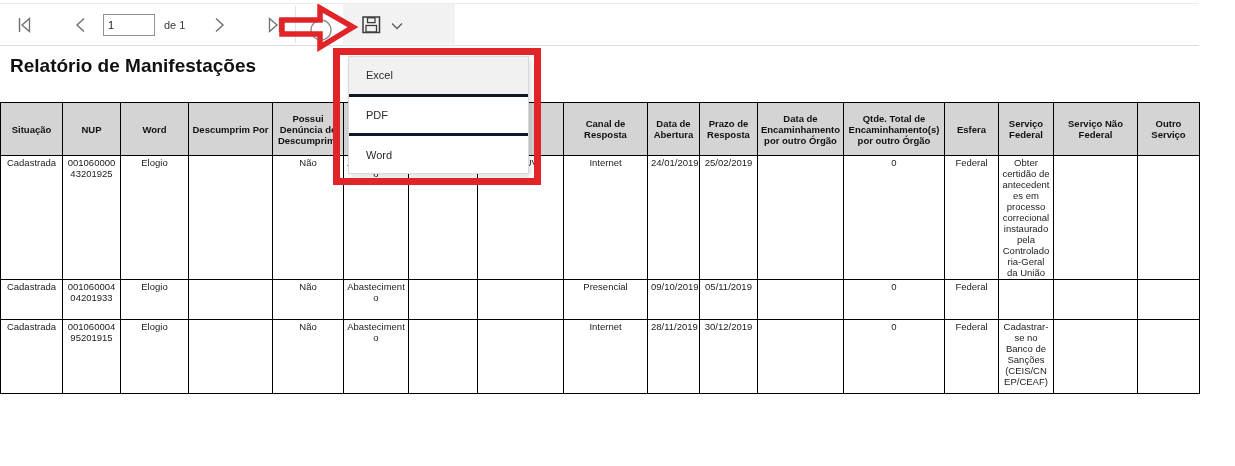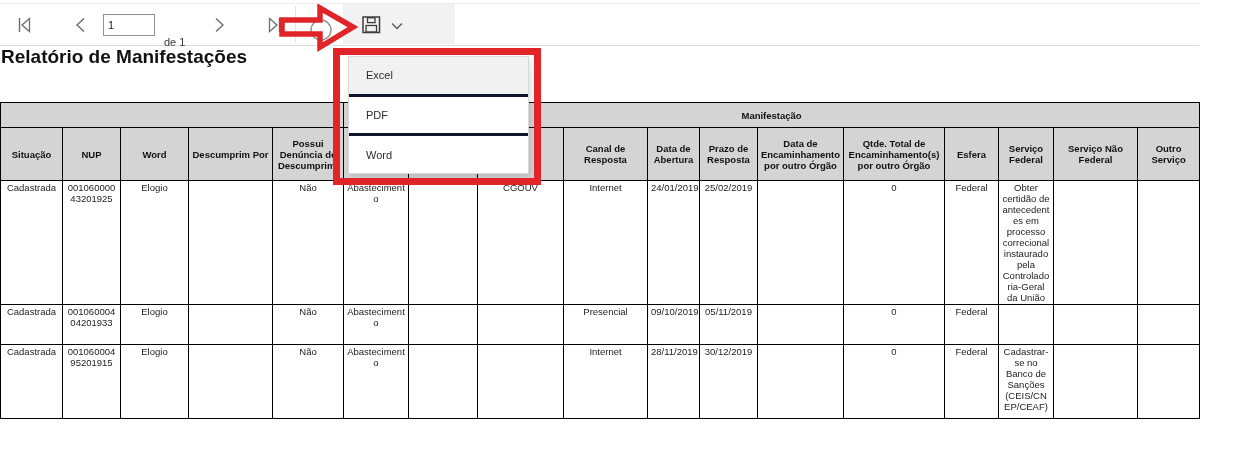--- a/index.html
+++ b/index.html
@@ -7,26 +7,26 @@
          font-family:"Liberation Sans","DejaVu Sans",sans-serif;color:#1a1a1a;}
 
   
   .toolbar{position:absolute;left:0;top:3px;width:1199px;height:41px;background:#fff;
            border-top:1px solid #ececec;border-bottom:1px solid #dcdcdc;z-index:2;}
   .tb-btn{position:absolute;top:9px;width:26px;height:26px;background:none;border:none;
           padding:0;cursor:pointer;}
   .tb-sep{position:absolute;left:295px;top:2px;width:1px;height:37px;background:#e3e3e3;}
   .page-input{position:absolute;left:103px;top:10px;width:46px;height:20px;border:1px solid #919191;
               font:11px "Liberation Sans",sans-serif;padding:0 0 0 4px;color:#222;}
-  .page-count{position:absolute;left:164px;top:32px;font-size:11px;color:#3b3b3b;}
+  .page-count{position:absolute;left:164px;top:15px;font-size:11px;color:#3b3b3b;}
   .export-area{position:absolute;left:343px;top:0;width:112px;height:40px;background:#f2f2f2;cursor:pointer;border:none;padding:0;}
   .export-area svg{position:absolute;}
 
   
-  .report-title{position:absolute;left:1px;top:46px;margin:0;font-size:19px;font-weight:bold;
+  .report-title{position:absolute;left:1px;top:46px;margin:9px;font-size:19px;font-weight:bold;
                 color:#111;letter-spacing:0;z-index:1;}
 
   
   table.report{position:absolute;left:0;top:102px;border-collapse:collapse;table-layout:fixed;
                width:1199px;z-index:1;}
   table.report th,table.report td{border:1px solid #000;overflow:hidden;}
   table.report th{background:#d4d4d4;font-size:9.5px;font-weight:bold;text-align:center;
                   vertical-align:middle;padding:1px 2px;line-height:11px;color:#111;}
   tr.group-row{height:25px;}
   tr.head-row{height:53px;}
@@ -123,24 +123,20 @@
         <col style="width:52px">
         <col style="width:58px">
         <col style="width:86px">
       <col style="width:101px">
         <col style="width:54px">
         <col style="width:55px">
         <col style="width:84px">
       <col style="width:62px">
     </colgroup>
     <thead>
-      <tr class="group-row">
-        <th colspan="5"></th>
-        <th colspan="12">Manifestação</th>
-      </tr>
       <tr class="head-row">
         <th>Situação</th>
         <th>NUP</th>
         <th>Word</th>
         <th>Descumprim Por</th>
         <th>Possui Denúncia de Descumprim.</th>
         <th></th>
         <th></th>
         <th></th>
         <th>Canal de Resposta</th>

